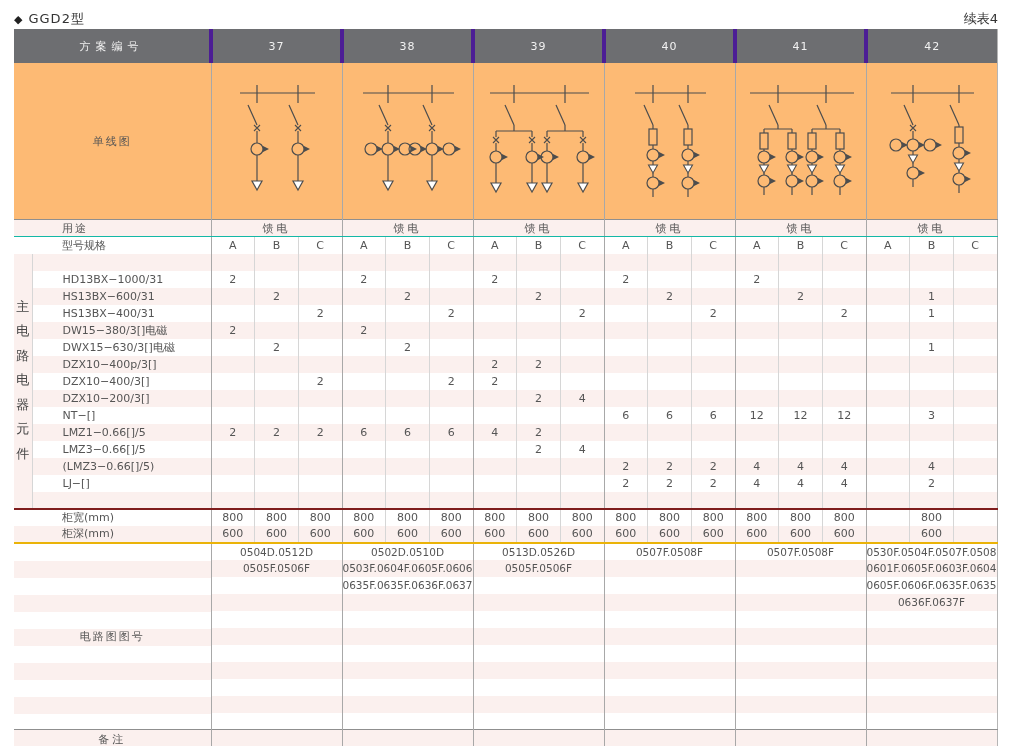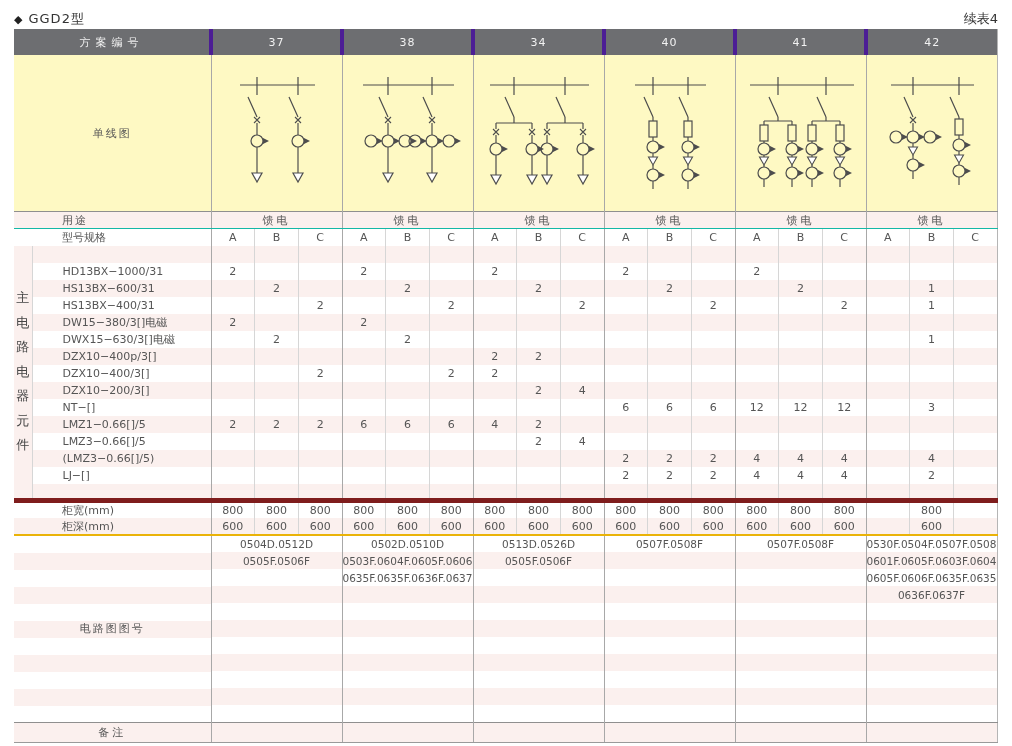--- a/index.html
+++ b/index.html
@@ -10,35 +10,35 @@
     height: 23px; margin-bottom: 1px; }
   .title { font-size: 13px; color: #333; letter-spacing: 1px; }
   .diamond { font-size: 11px; margin-right: 5px; color: #222; }
   .cont { font-size: 13px; color: #333; }
 
   table.main { border-collapse: collapse; table-layout: fixed; width: 983px;
     border-right: 1px solid #b5b5b5; }
   td { font-size: 11px; text-align: center; vertical-align: middle; height: 17px;
     padding: 0; overflow: hidden; white-space: nowrap; color: #555; }
 
-  tr.head { height: 26px; }
+  tr.head { height: 34px; }
   tr.head td { background: #6d6e71; color: #f2f2f2; letter-spacing: 1px; }
   tr.head td:first-child { letter-spacing: 5px; }
   tr.head td + td { border-left: 4px solid #4c1d95; }
 
   tr.diagrow { height: 156px; }
-  tr.diagrow td { background: #fef9c3; margin-top: 38px; }
+  tr.diagrow td { background: #fdba74; margin-top: 38px; }
   svg.sld { display: block; margin: 0 auto; }
   svg.sld path.w { stroke: #4d4d4d; stroke-width: 1.2; fill: none; }
 
   tr.pink td { background: #fbf0ee; }
   tr.usage td { border-top: 1px solid #8f8f8f; border-bottom: 1px solid #14b8a6; }
   tr.remark { height: 20px; margin-top: 24px; }
   tr.remark td { border-top: 1px solid #8f8f8f; border-bottom: 1px solid #9a9a9a; }
-  tbody[data-name="size-section"] tr:first-child td { border-top: 5px solid #7f1d1d; }
+  tbody[data-name="size-section"] tr:first-child td { border-top: 2px solid #7f1d1d; }
   tbody[data-name="circuit-section"] tr:first-child td { border-top: 2px solid #eab308; }
 
   .grp { border-left: 1px solid #a8a8a8; }
   .sub { border-left: 1px solid #d6d6d6; }
   .lbl { text-align: left; padding-left: 30px; }
   .lblwide { padding-left: 48px; }
   .center { text-align: center; padding-left: 0; }
   .cjk { letter-spacing: 3px; }
   .cjk2 { letter-spacing: 2px; }
   .circ { font-size: 10.5px; letter-spacing: 0; }
@@ -87,21 +87,21 @@
       <col style="width:18px">
         <col style="width:179px">
       <col span="18" style="width:43.66px">
     </colgroup>
 
     <tbody data-name="head-section">
       <tr class="head" data-name="header-row">
         <td colspan="2" data-name="scheme-header-label">方案编号</td>
         <td colspan="3" data-name="scheme-number-37">37</td>
         <td colspan="3" data-name="scheme-number-38">38</td>
-        <td colspan="3" data-name="scheme-number-39">34</td>
+        <td colspan="3" data-name="scheme-number-39">39</td>
         <td colspan="3" data-name="scheme-number-40">40</td>
         <td colspan="3" data-name="scheme-number-41">41</td>
         <td colspan="3" data-name="scheme-number-42">42</td>
       </tr>
 
       <tr class="diagrow" data-name="diagram-row">
         <td colspan="2" class="center cjk2" data-name="diagram-row-label">单线图</td>
         <td colspan="3" class="grp" data-name="single-line-diagram-37">
           <svg class="sld" width="131" height="156" viewBox="0 0 131 156">
             <path class="w" d="M28 30 H103"></path>

